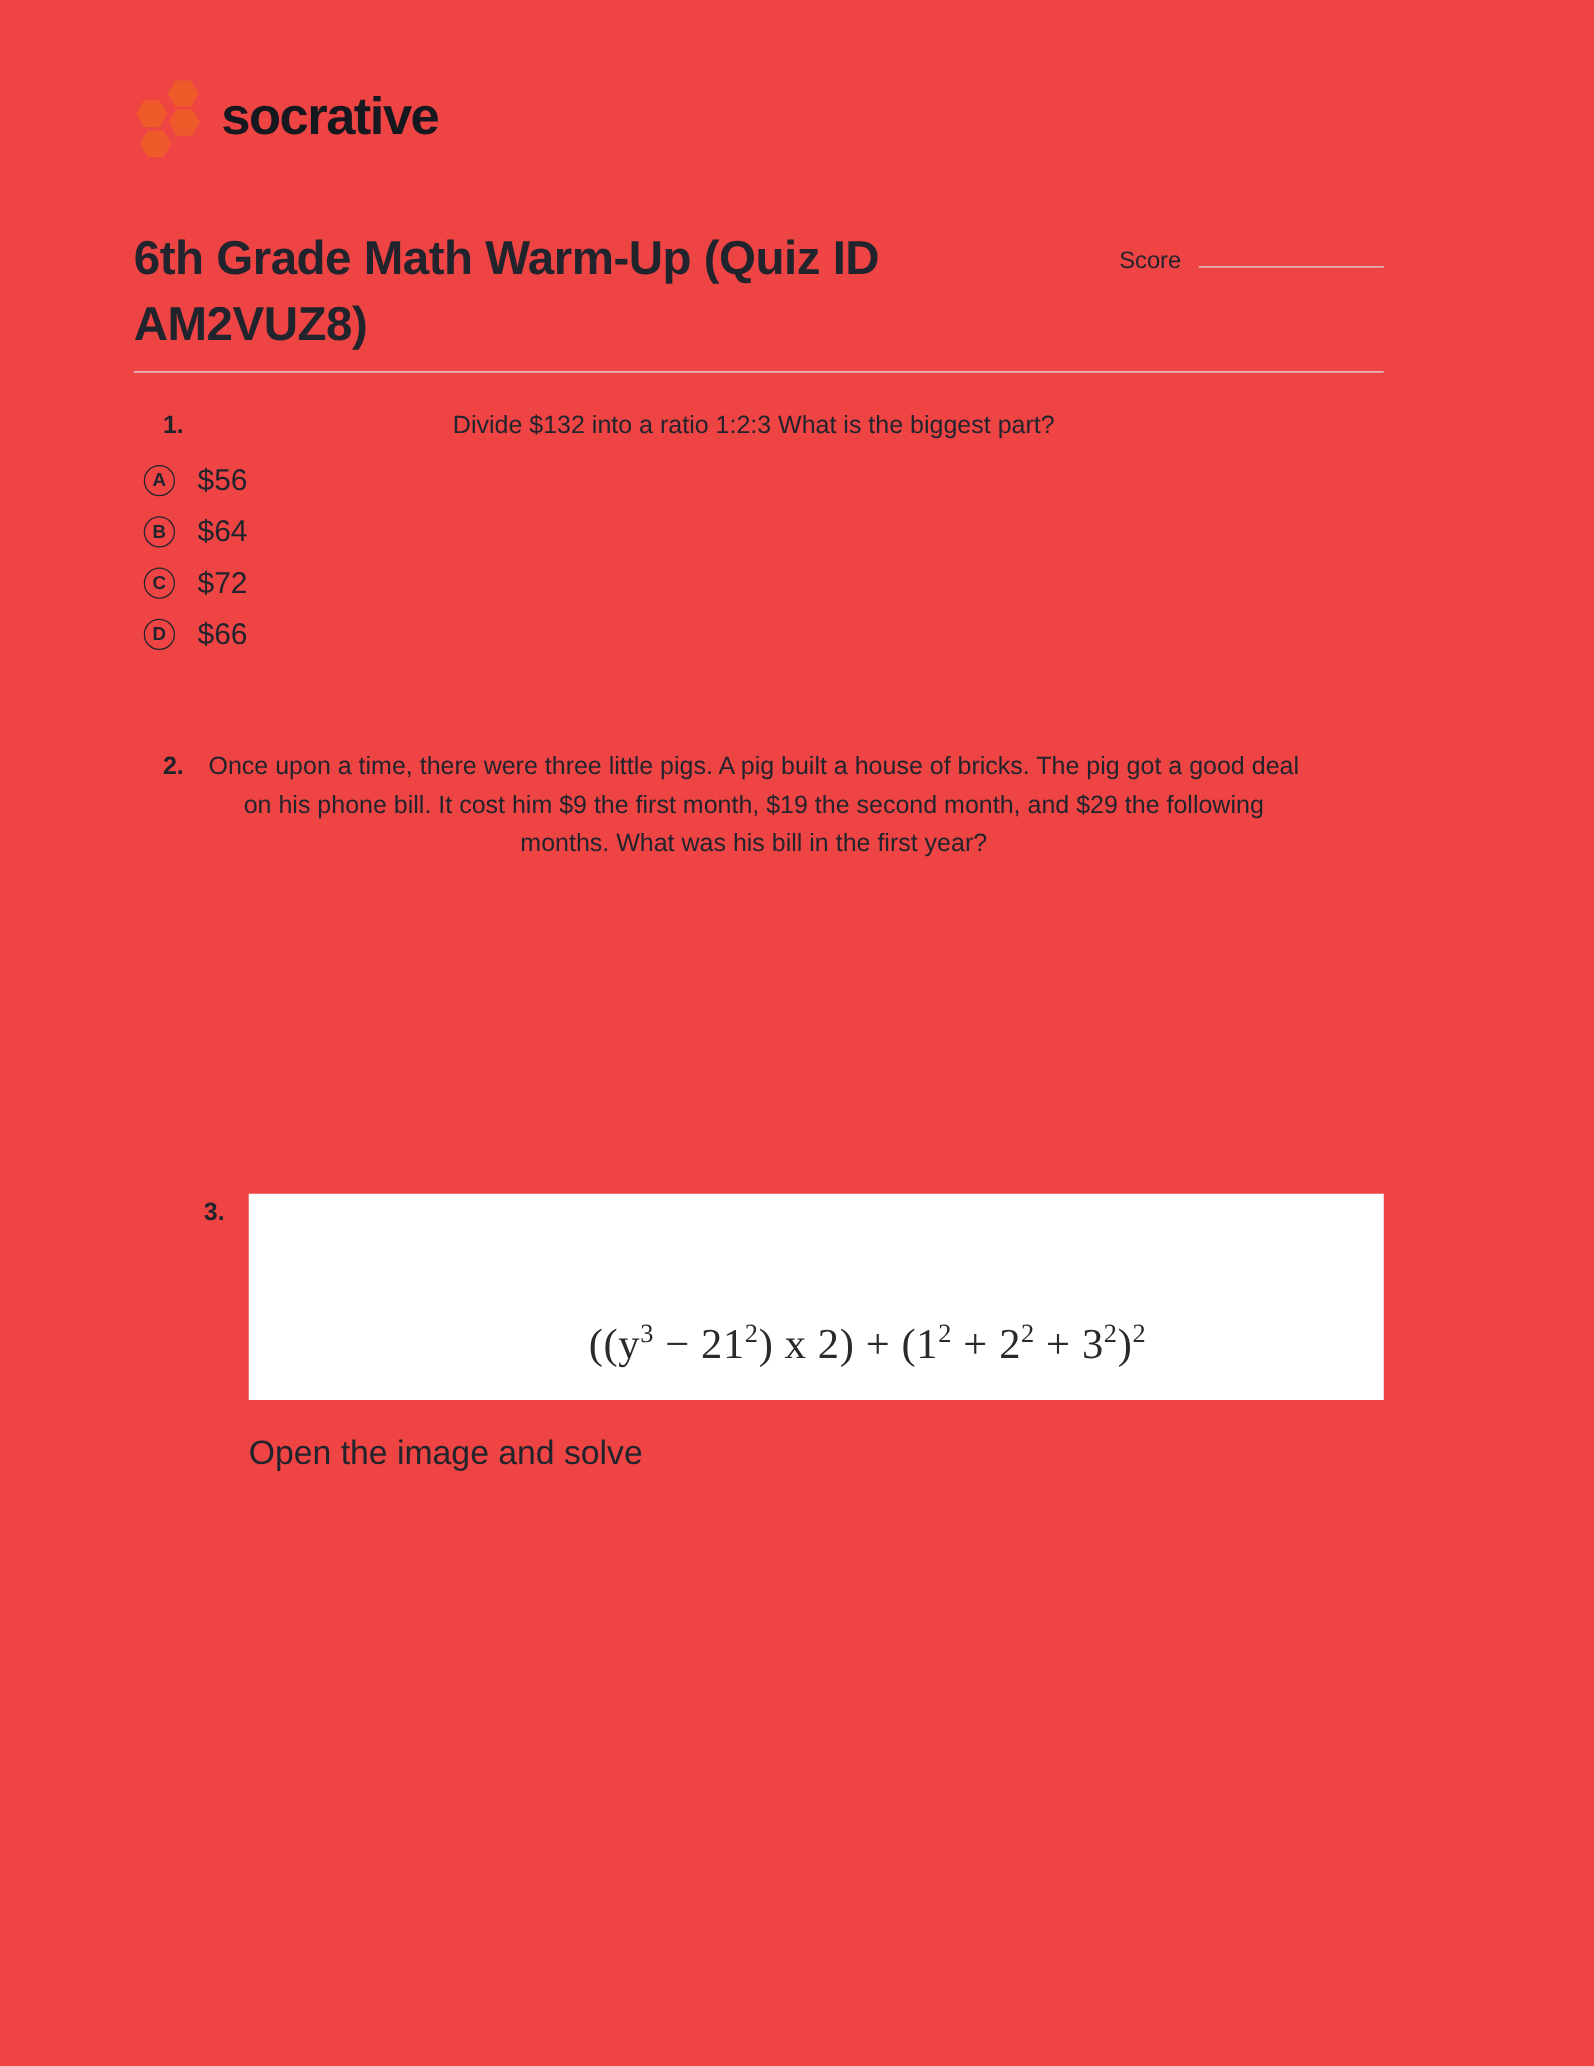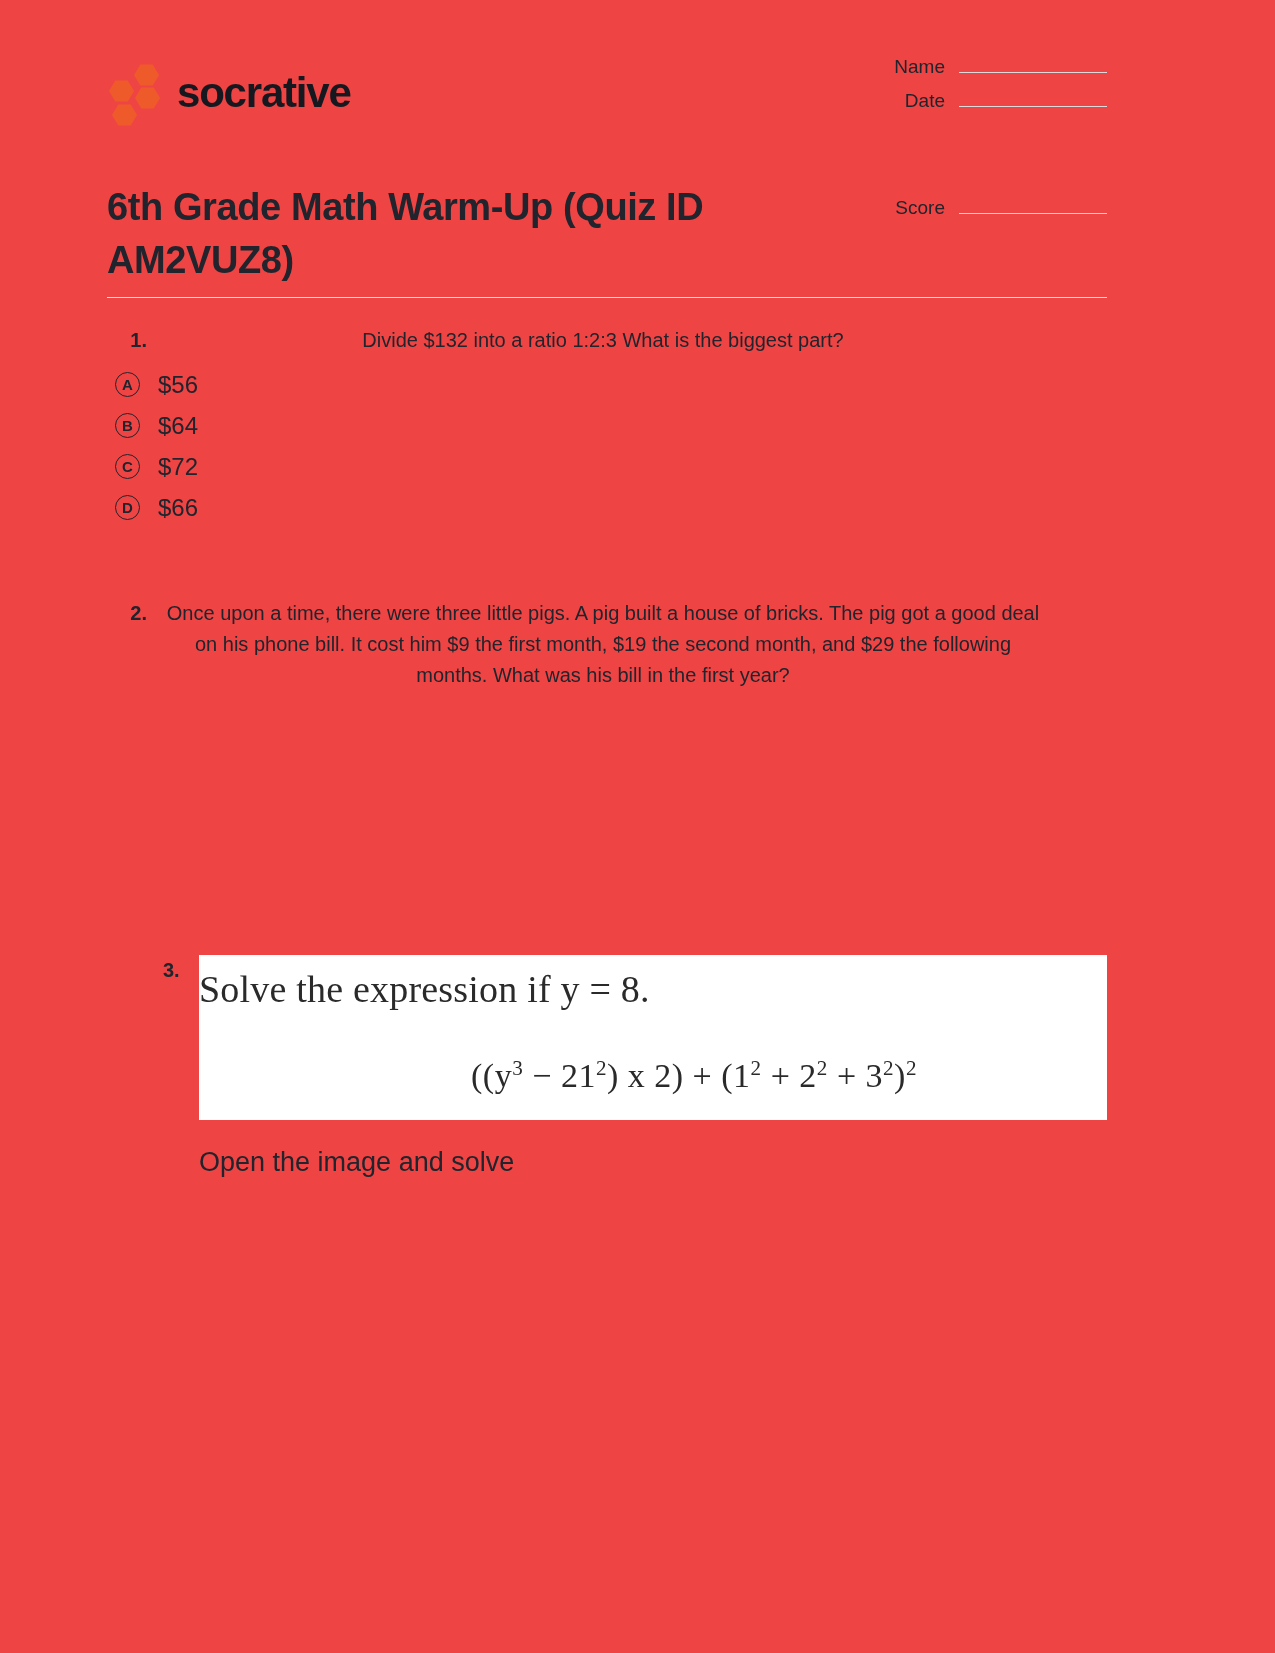--- a/index.html
+++ b/index.html
@@ -257,30 +257,20 @@
         <div class="hexagon hex-tr"></div>
         <div class="hexagon hex-ml"></div>
         <div class="hexagon hex-mr"></div>
         <div class="hexagon hex-bl"></div>
       </div>
       <div class="wordmark">socrative</div>
     </div>
 
     <h1 class="quiz-title">6th Grade Math Warm-Up (Quiz ID AM2VUZ8)</h1>
 
-    <div class="field-block">
-      <div class="field-row">
-        <span class="field-label">Name</span>
-        <span class="field-line"></span>
-      </div>
-      <div class="field-row">
-        <span class="field-label">Date</span>
-        <span class="field-line"></span>
-      </div>
-    </div>
 
     <div class="score-block">
       <div class="field-row">
         <span class="field-label">Score</span>
         <span class="field-line"></span>
       </div>
     </div>
 
   </div>
 
@@ -319,20 +309,19 @@
         <div class="q-text">Once upon a time, there were three little pigs. A pig built a house of bricks. The pig got a good deal on his phone bill. It cost him $9 the first month, $19 the second month, and $29 the following months. What was his bill in the first year?</div>
       </div>
     </div>
 
   </div>
 
   <div class="q3">
     <div class="q3-num">3.</div>
 
     <div class="q3-image">
-      <div class="q3-prompt">Solve the expression if y = 8.</div>
       <div class="q3-expr"><span>((y</span><sup>3</sup><span> − 21</span><sup>2</sup><span>) x 2) + (1</span><sup>2</sup><span> + 2</span><sup>2</sup><span> + 3</span><sup>2</sup><span>)</span><sup>2</sup></div>
     </div>
 
     <div class="q3-caption">Open the image and solve</div>
   </div>
 
 </div>
 
 </body></html>

